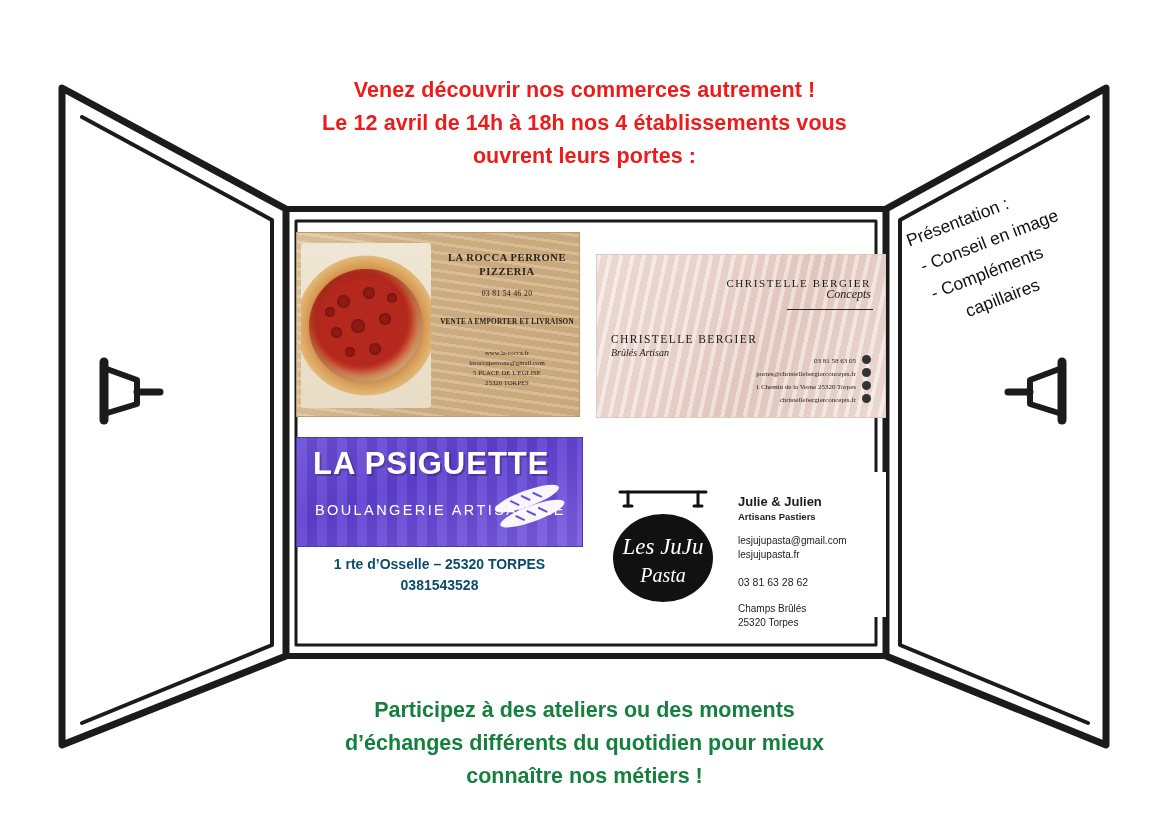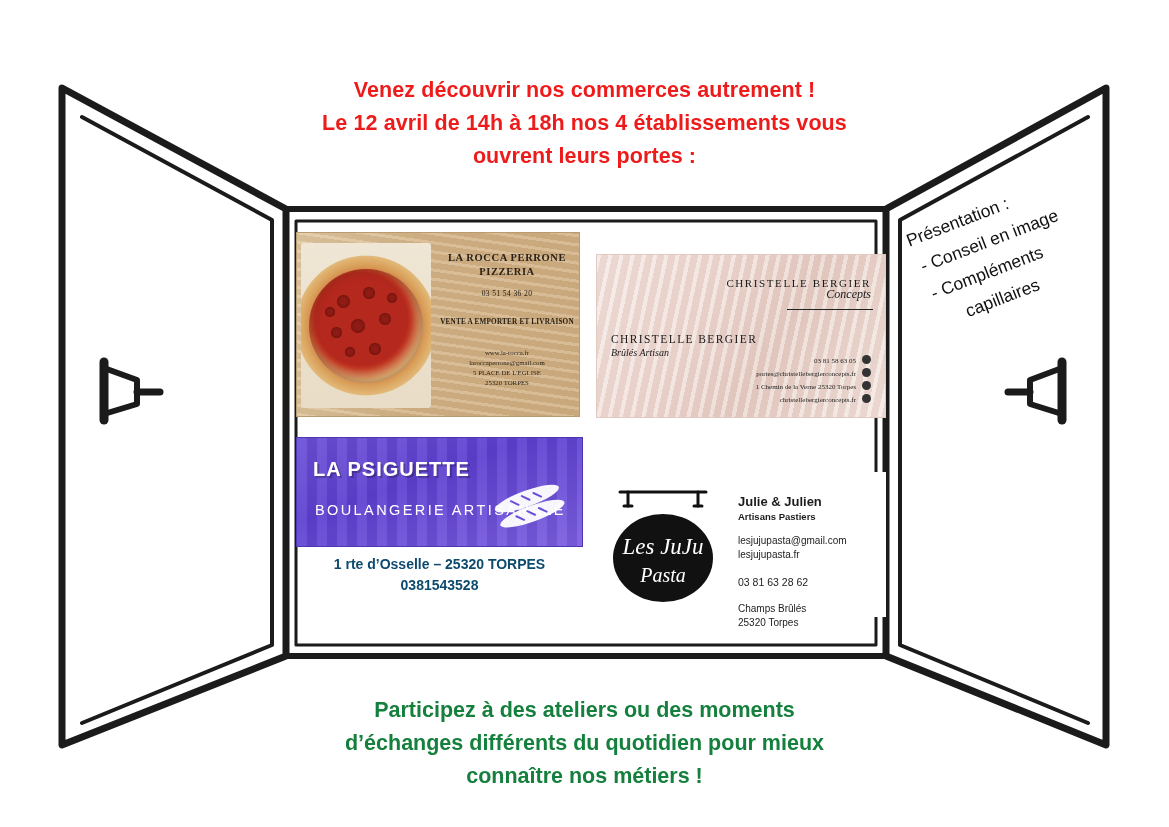--- a/index.html
+++ b/index.html
@@ -180,22 +180,22 @@
     background: linear-gradient(160deg,#6b4fd6 0%, #5d3fd0 40%, #7b5ee0 100%);
     overflow:hidden;
     border:1px solid #4e35b6;
     box-sizing:border-box;
   }
   .card-psig .stripes {
     position:absolute; inset:0;
     background: repeating-linear-gradient(90deg, rgba(255,255,255,.07) 0 10px, rgba(0,0,0,.05) 10px 20px);
   }
   .psig-title {
-    position:absolute; left: 16px; top: 20px;
-    color:#fff; font-size: 20px; font-weight:bold;
+    position:absolute; left: 16px; top: 8px;
+    color:#fff; font-size: 31px; font-weight:bold;
     letter-spacing: 1px;
     text-shadow: 2px 2px 0 rgba(0,0,0,.25);
     font-family:"Liberation Sans", sans-serif;
   }
   .psig-sub {
     position:absolute; left: 18px; top: 64px;
     color:#fff; font-size: 14.5px; letter-spacing: 2.4px;
   }
   .psig-bread {
     position:absolute; right: 10px; top: 40px;
@@ -292,21 +292,21 @@
         <div class="pepp" style="left:68px;top:100px;width:12px;height:12px;"></div>
         <div class="pepp" style="left:44px;top:104px;width:10px;height:10px;"></div>
         <div class="pepp" style="left:86px;top:50px;width:10px;height:10px;"></div>
         <div class="pepp" style="left:24px;top:64px;width:10px;height:10px;"></div>
       </div>
       <div class="txt">
         <div class="name">
           <div>LA ROCCA PERRONE</div>
           <div>PIZZERIA</div>
         </div>
-        <div class="phone">03 51 54 36 20</div>
+        <div class="phone">03 81 54 46 20</div>
         <div class="vente">VENTE A EMPORTER ET LIVRAISON</div>
         <div class="web">
           <div>www.la-rocca.fr</div>
           <div>laroccaperrone@gmail.com</div>
           <div>5 PLACE DE L'EGLISE</div>
           <div>25320 TORPES</div>
         </div>
       </div>
     </div>
 

